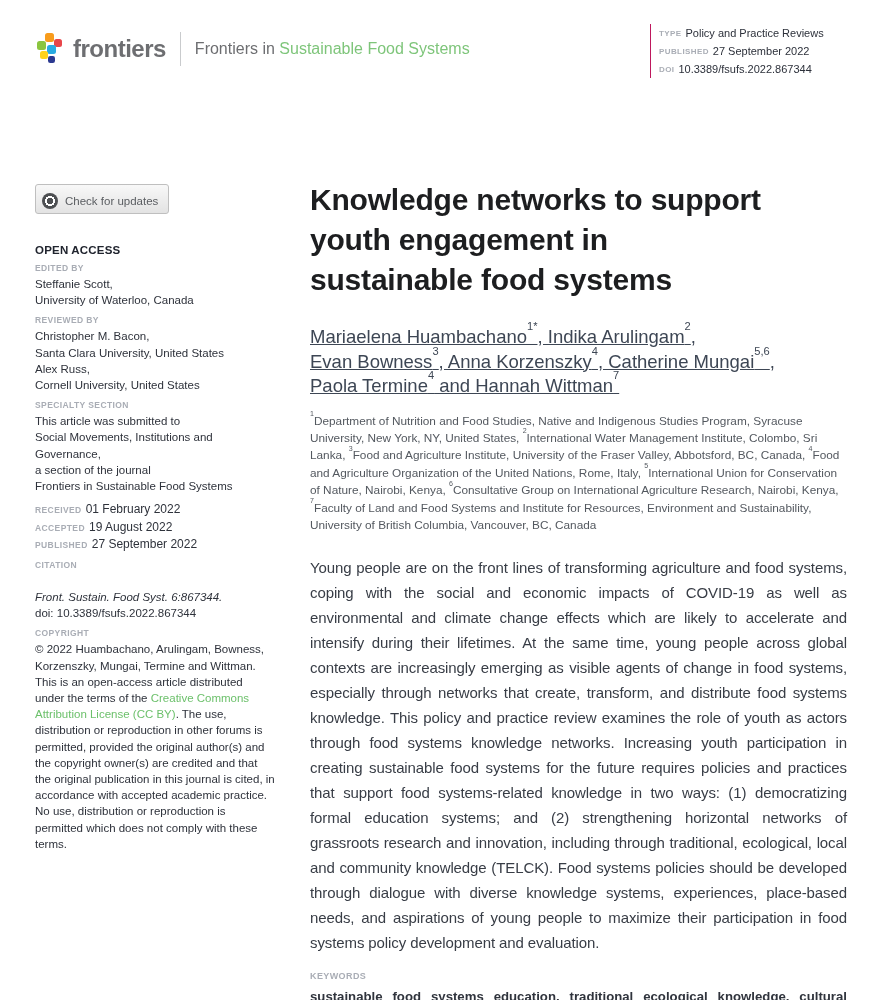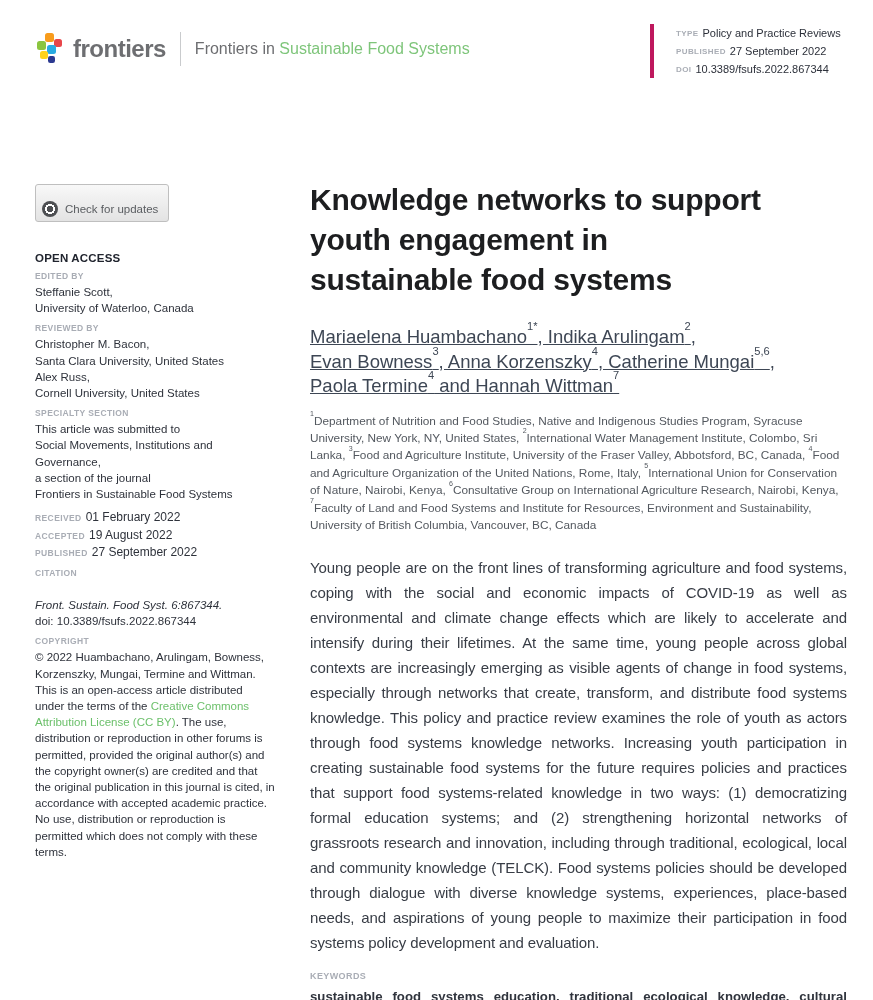--- a/index.html
+++ b/index.html
@@ -27,35 +27,35 @@
     letter-spacing: -0.5px; margin-right: 14px;
   }
   .brand-divider {
     width: 1px; height: 34px; background: #c9cbcd; margin-right: 14px;
   }
   .journal-line { font-size: 16px; color: #6d6e71; }
   .journal-name { color: #7ec57a; }
 
   .masthead-meta {
     position: absolute; left: 650px; top: 24px; width: 200px;
-    border-left: 4px solid #be185d; padding-left: 22px;
+    border-left: 1px solid #be185d; padding-left: 8px;
   }
   .meta-row { line-height: 16px; white-space: nowrap; }
   .meta-label {
     font-size: 8px; font-weight: bold; color: #a9adb5;
     letter-spacing: 0.4px; margin-right: 4px; vertical-align: 1px;
   }
   .meta-value { font-size: 11px; font-weight: 500; color: #2c303a; }
 
   
   .sidebar { position: absolute; left: 35px; top: 184px; width: 240px; }
 
   .check-btn {
     display: inline-flex; align-items: center;
-    padding: 16px 10px 4px 6px;
+    padding: 8px 10px 4px 6px;
     background: linear-gradient(#f8f8f8, #e3e3e3);
     border: 1px solid #bfbfbf; border-radius: 3px;
     cursor: pointer;
   }
   .crossmark {
     width: 16px; height: 16px; border-radius: 50%;
     background: radial-gradient(circle at 50% 50%, #4d4f52 0 3px, #ffffff 3px 5px, #4d4f52 5px 8px);
     margin-right: 7px;
   }
   .check-btn-label { font-size: 11.5px; color: #5a5d61; }

